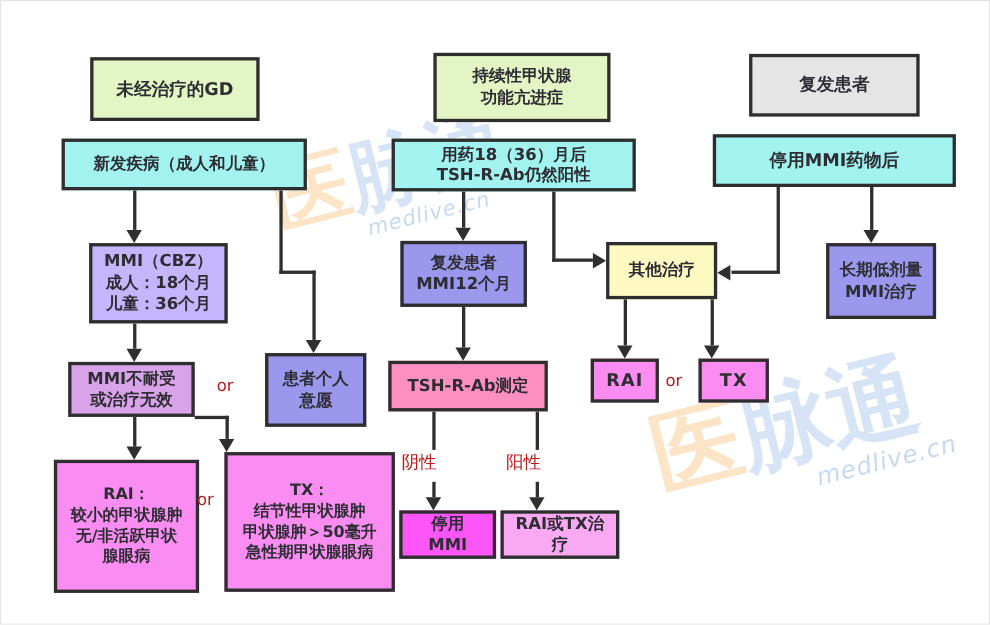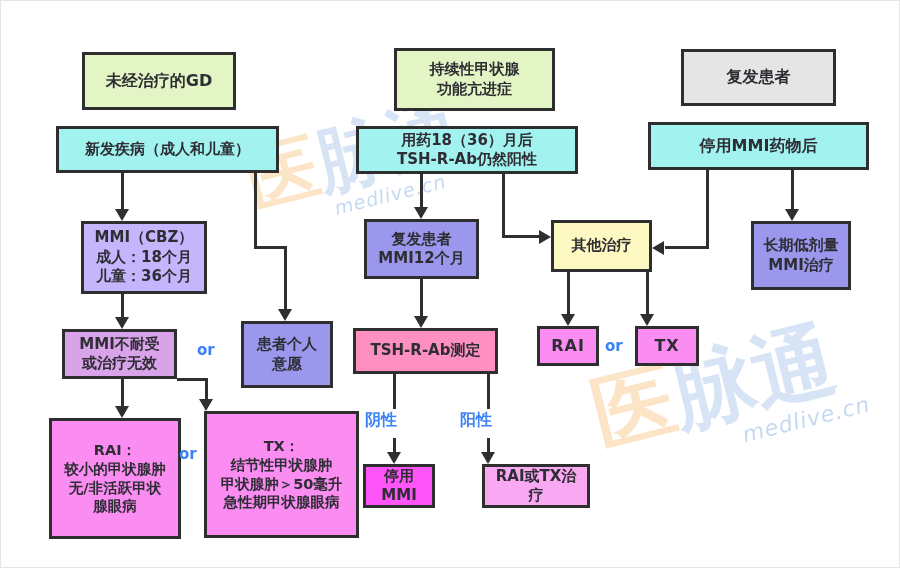--- a/index.html
+++ b/index.html
@@ -26,21 +26,21 @@
   #n-patient_will{left:240px;top:320px;width:92px;height:67px;}
   #n-continue   {left:363px;top:218px;width:115px;height:60px;}
   #n-other      {left:550px;top:219px;width:101px;height:52px;}
   #n-longterm   {left:750px;top:220px;width:100px;height:69px;}
   #n-intolerant {left:61px;top:328px;width:115px;height:50px;}
   #n-tsh        {left:352px;top:327px;width:145px;height:46px;}
   #n-rai_s      {left:536px;top:325px;width:62px;height:40px;}
   #n-tx_s       {left:634px;top:325px;width:64px;height:40px;}
   #n-rai_d      {left:48px;top:417px;width:132px;height:121px;font-size:14.5px;}
   #n-tx_d       {left:203px;top:410px;width:155px;height:127px;font-size:14.5px;}
-  #n-stop_mmi   {left:362px;top:463px;width:72px;height:44px;}
+  #n-stop_mmi   {left:362px;top:463px;width:88px;height:44px;}
   #n-rai_tx     {left:454px;top:463px;width:108px;height:44px;}
   
   .ln{position:absolute;background:#2f2f2f;}
   .v{width:3px;} .h{height:3px;}
   #cA-v {left:120px;top:172px;height:36px;}
   #cB-v1{left:253px;top:172px;height:76px;}
   #cB-h {left:253px;top:245px;width:33px;}
   #cB-v2{left:283px;top:245px;height:63px;}
   #cC-v {left:120px;top:293px;height:23px;}
   #cD-v {left:120px;top:378px;height:27px;}
@@ -63,21 +63,21 @@
   .ah{position:absolute;width:0;height:0;}
   .ah.down {border-left:7px solid transparent;border-right:7px solid transparent;border-top:12px solid #2f2f2f;}
   .ah.right{border-top:7px solid transparent;border-bottom:7px solid transparent;border-left:12px solid #2f2f2f;}
   .ah.left {border-top:7px solid transparent;border-bottom:7px solid transparent;border-right:12px solid #2f2f2f;}
   #aA{left:114px;top:208px;} #aB{left:277px;top:308px;} #aC{left:114px;top:316px;}
   #aD{left:114px;top:405px;} #aE{left:198px;top:398px;} #aF{left:413px;top:206px;}
   #aG{left:538px;top:229px;} #aH{left:413px;top:315px;} #aI1{left:386px;top:451px;}
   #aI2{left:480px;top:451px;} #aJ{left:651px;top:240px;} #aK{left:784px;top:208px;}
   #aL1{left:560px;top:313px;} #aL2{left:639px;top:313px;}
   
-  .lbl{position:absolute;color:#3b82f6;font-weight:bold;font-size:15px;}
+  .lbl{position:absolute;color:#b91c1c;font-weight:normal;font-size:15px;}
   #l-or1{left:196px;top:340px;} #l-or2{left:178px;top:444px;} #l-or3{left:604px;top:336px;}
   #l-neg{left:364px;top:409px;font-size:16px;} #l-pos{left:459px;top:409px;font-size:16px;}
   
   .wm{position:absolute;transform:rotate(-14deg);pointer-events:none;line-height:1;}
   .wm-logo{font-weight:bold;color:rgba(150,185,229,0.38);}
   .wm-logo .c1{color:rgba(247,190,120,0.42);}
   .wm-sub{font-style:italic;color:rgba(150,185,229,0.55);margin-top:2px;letter-spacing:1px;}
   #wm1{left:246px;top:118px;}
   #wm1 .wm-logo{font-size:72px;}
   #wm1 .wm-sub{font-size:19px;margin-left:78px;}
@@ -198,21 +198,21 @@
   <div class="node" id="n-tx_d" style="background: rgb(250, 140, 242);">
       <span>TX：
 结节性甲状腺肿
 甲状腺肿＞50毫升
 急性期甲状腺眼病</span>
     </div>
   <div class="node" id="n-stop_mmi" style="background: rgb(253, 85, 247);">
       <span>停用
 MMI</span>
     </div>
-  <div class="node" id="n-rai_tx" style="background: rgb(249, 169, 241); margin-left: 27px;">
+  <div class="node" id="n-rai_tx" style="background: rgb(249, 169, 241);">
       <span>RAI或TX治
 疗</span>
     </div>
 
   <div class="lbl" id="l-or1">or</div>
   <div class="lbl" id="l-or2">or</div>
   <div class="lbl" id="l-or3">or</div>
   <div class="lbl" id="l-neg">阴性</div>
   <div class="lbl" id="l-pos">阳性</div>
 

